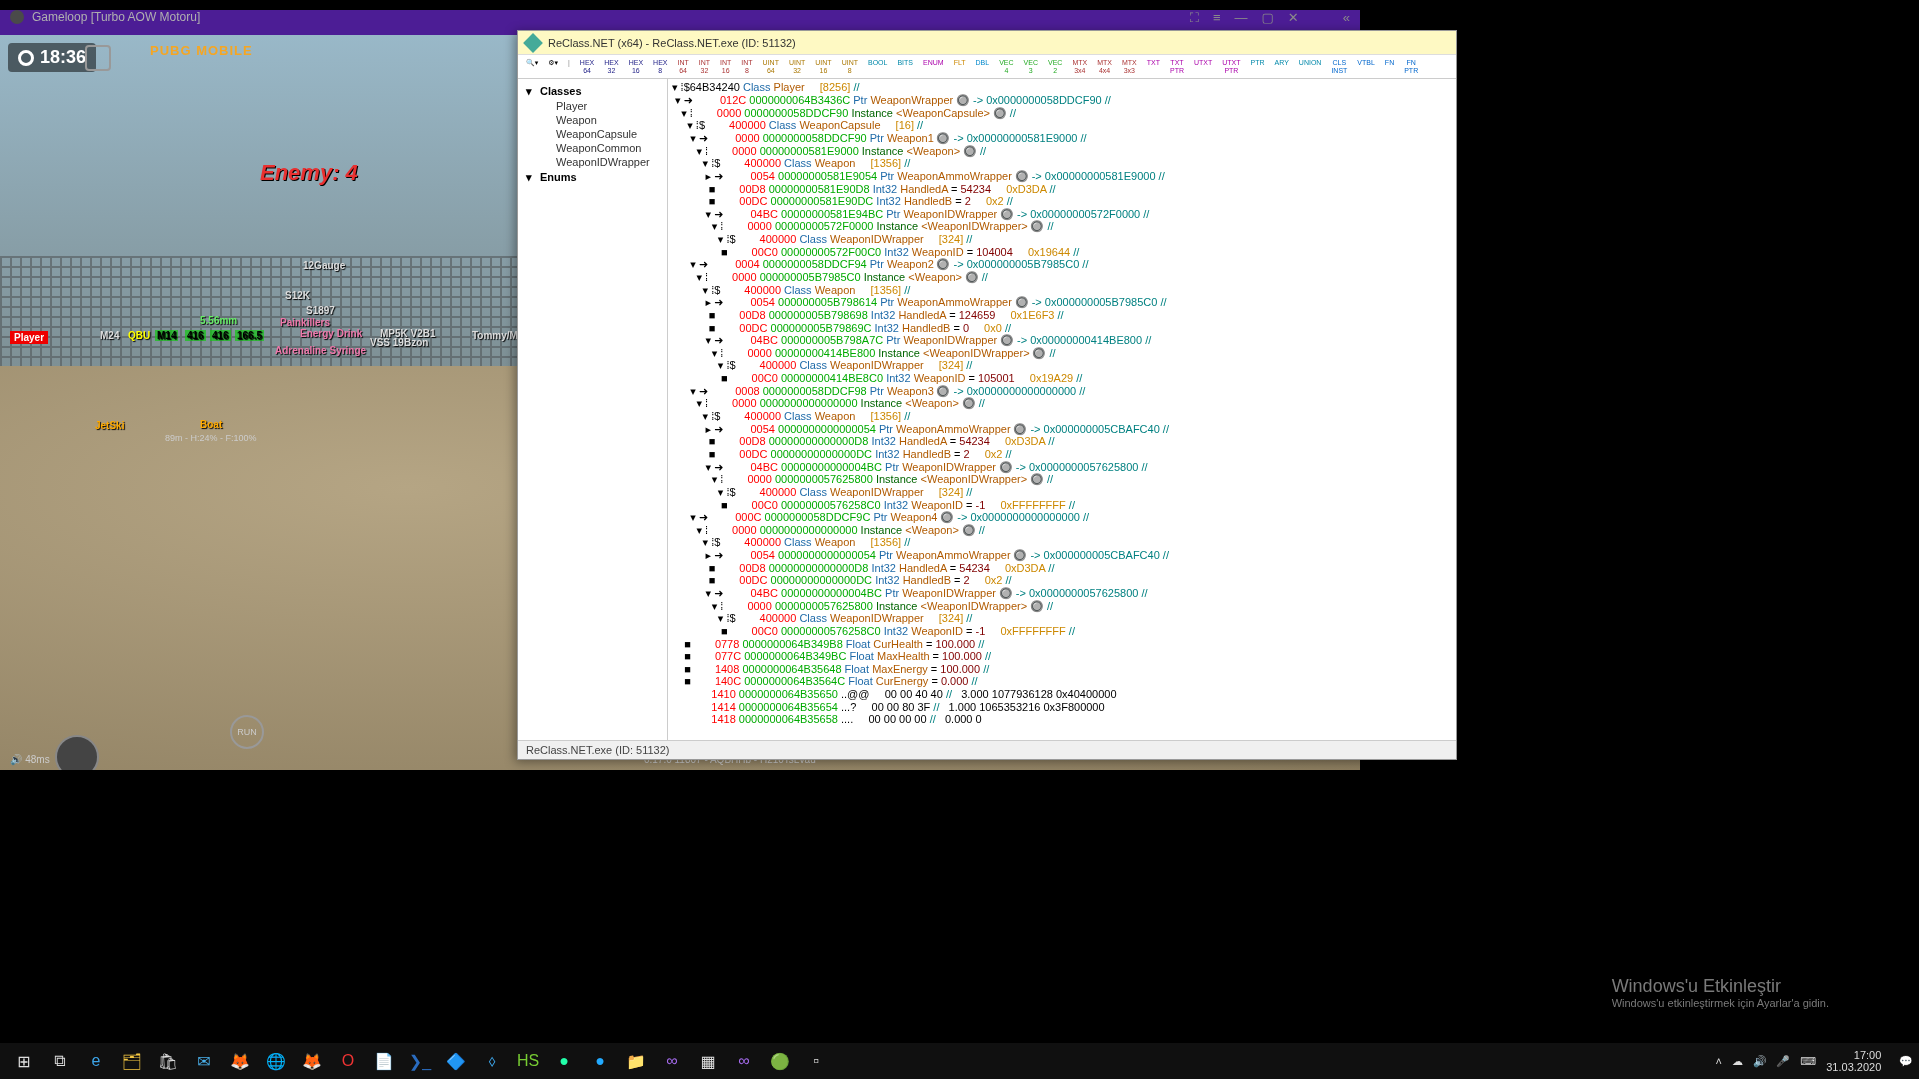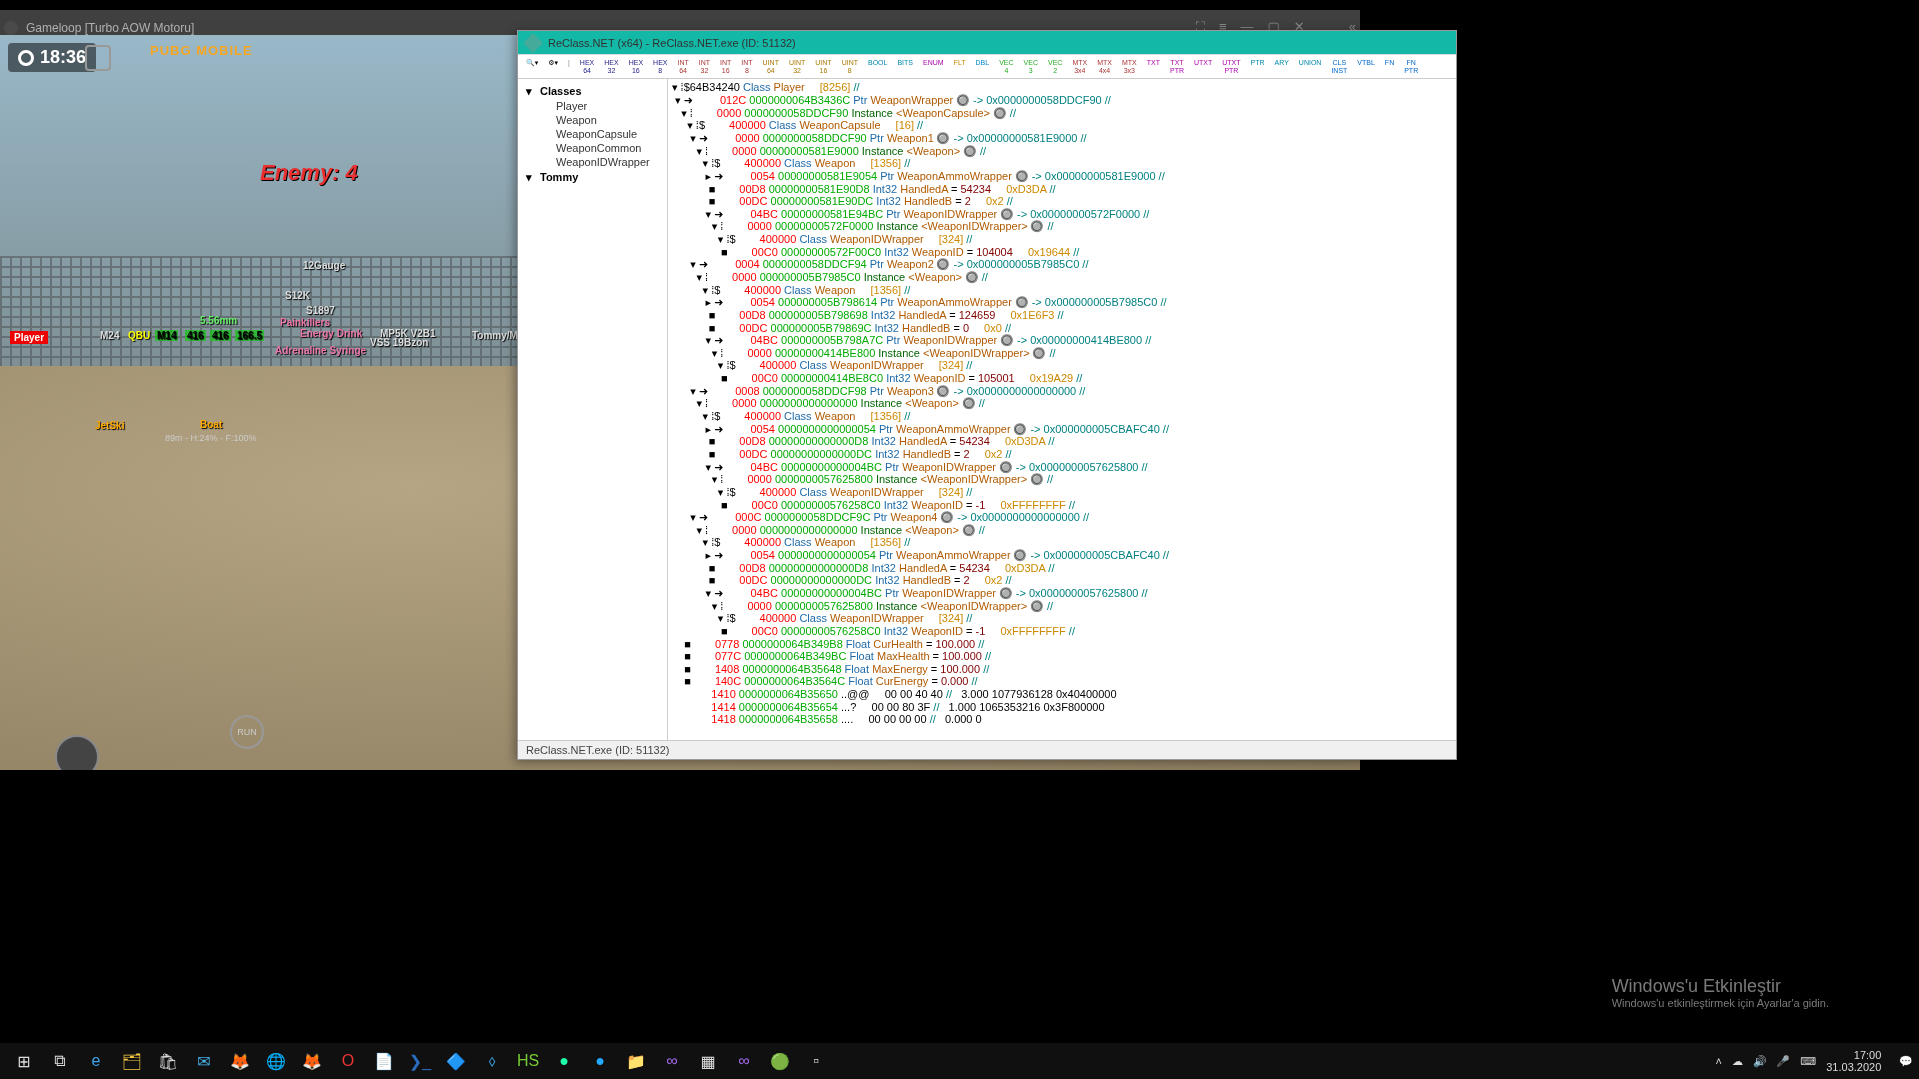--- a/index.html
+++ b/index.html
@@ -1,41 +1,41 @@
 <!DOCTYPE html>
 <html><head>
 <meta charset="utf-8">
 <style>
 * { margin:0; padding:0; box-sizing:border-box; font-family:"Segoe UI",Tahoma,sans-serif; }
 body { background:#000; width:1919px; height:1079px; overflow:hidden; position:relative; font-size:11px; }
 
 
 .gameloop { position:absolute; left:0; top:10px; width:1360px; height:760px; background:#2a2a2a; }
-.gameloop-title { background:#404040; color:#b0b0b0; height:25px; display:flex; align-items:flex-end; padding:0 4px; font-size:12px; }
+.gameloop-title { background:#4c1d95; color:#b0b0b0; height:25px; display:flex; align-items:flex-start; padding:0 10px; font-size:12px; }
 .gameloop-title .icon { width:14px;height:14px;border-radius:50%;background:#4a4a4a;margin-right:8px;}
 .gameloop-controls { margin-left:auto; display:flex; gap:14px; color:#8a8a8a; font-size:13px;}
 .gameview { position:relative; width:100%; height:735px; background:linear-gradient(#8aa9b8 0%,#7d8f7a 45%,#9a8a6a 45%,#a69579 100%); overflow:hidden;}
 .sky { position:absolute;inset:0;height:45%;background:linear-gradient(#99b8c8,#7e9095);}
 .ground { position:absolute;top:45%;left:0;right:0;bottom:0;background:radial-gradient(ellipse at 30% 30%,#b5a584,#8c7d5f);}
 .fence { position:absolute;top:30%;left:0;right:0;height:18%;background:repeating-linear-gradient(90deg,#5a6265,#5a6265 2px,transparent 2px,transparent 10px),repeating-linear-gradient(0deg,#5a6265,#5a6265 2px,transparent 2px,transparent 10px);opacity:.7;}
 .hud-timer{position:absolute;top:8px;left:8px;background:rgba(0,0,0,.5);color:#fff;padding:4px 10px;border-radius:4px;font-weight:bold;font-size:18px;display:flex;align-items:center;gap:6px;}
 .hud-timer .dot{width:16px;height:16px;border:3px solid #fff;border-radius:50%;}
 .pubg-logo{position:absolute;top:8px;left:150px;color:#f5a623;font-weight:bold;font-size:13px;letter-spacing:1px;}
 .exit-btn{position:absolute;top:10px;left:85px;width:26px;height:26px;border:2px solid #999;border-radius:4px;}
 .compass{position:absolute;top:35px;left:50%;transform:translateX(-50%);color:#fff;font-size:12px;display:flex;gap:40px;text-shadow:0 0 2px #000;}
 .enemy-count{position:absolute;top:125px;left:260px;color:#e83030;font-weight:bold;font-size:22px;font-style:italic;text-shadow:1px 1px 0 #000;}
 .loot-label{position:absolute;color:#ddd;font-size:10px;text-shadow:1px 1px 1px #000;font-weight:600;}
 .loot-green{background:rgba(20,200,20,.7);color:#000;padding:0 2px;}
 .player-tag{position:absolute;background:#e00;color:#fff;font-size:10px;padding:1px 4px;font-weight:bold;}
 .info-line{position:absolute;color:#ccc;font-size:9px;}
 .bottom-bar{position:absolute;bottom:5px;left:10px;right:10px;color:#ccc;font-size:10px;display:flex;justify-content:space-between;}
 
 
 .reclass { position:absolute; left:517px; top:30px; width:940px; height:730px; background:#fff; border:1px solid #999; box-shadow:-2px 2px 10px rgba(0,0,0,.4); display:flex; flex-direction:column;}
-.reclass-title { background:#14b8a6; border-bottom:1px solid #ddd; height:24px; display:flex; align-items:center; padding:0 8px; font-size:11px; color:#333;}
+.reclass-title { background:#fef9c3; border-bottom:1px solid #ddd; height:24px; display:flex; align-items:center; padding:0 8px; font-size:11px; color:#333;}
 .reclass-title .ricon{width:14px;height:14px;background:#4a9;transform:rotate(45deg);margin-right:8px;}
 .reclass-menu { display:flex; gap:18px; padding:3px 10px; border-bottom:1px solid #ddd; font-size:12px; color:#333;}
 .reclass-toolbar { display:flex; gap:2px; padding:2px 4px; border-bottom:1px solid #ccc; font-size:8px; font-family:Consolas,monospace; flex-wrap:nowrap; overflow:hidden;}
 .tbtn { padding:1px 3px; border:1px solid transparent; font-size:7px; text-align:center; line-height:1.1;}
 .reclass-body { flex:1; display:flex; overflow:hidden;}
 .reclass-tree { width:150px; border-right:1px solid #ccc; background:#fff; font-size:11px; padding:4px;}
 .reclass-tree .hdr{font-weight:bold;padding:2px 0 2px 18px;position:relative;}
 .reclass-tree .hdr::before{content:"▾";position:absolute;left:4px;}
 .reclass-tree .itm{padding:1px 0 1px 34px;color:#333;}
 .reclass-main { flex:1; background:#fff; font-family:Consolas,"Courier New",monospace; font-size:11px; overflow:auto; padding:2px 4px; white-space:pre; line-height:1.15;}
@@ -102,20 +102,25 @@
     <div class="loot-label" style="top:302px;left:370px">VSS 19Bzon</div>
     <div class="loot-label" style="top:295px;left:472px">Tommy/Mon</div>
     <div class="player-tag" style="top:296px;left:10px">Player</div>
     <div class="loot-label" style="top:385px;left:95px;color:#fa0;font-weight:bold">JetSki</div>
     <div class="loot-label" style="top:384px;left:200px;color:#fa0;font-weight:bold">Boat</div>
     <div class="info-line" style="top:398px;left:165px">89m - H:24% - F:100%</div>
 
     <div style="position:absolute;left:230px;top:680px;width:34px;height:34px;border:2px solid #999;border-radius:50%;color:#ccc;display:flex;align-items:center;justify-content:center;font-size:9px">RUN</div>
     <div style="position:absolute;left:55px;top:700px;width:44px;height:44px;background:#444;border-radius:50%;border:2px solid #888"></div>
 
+    <div class="bottom-bar">
+      <span>🔊 <span>48ms</span></span>
+      <span style="margin-left:60px">0.17.0 11807 - AQBHHb - H210TsLVau</span>
+      <span></span>
+    </div>
   </div>
 </div>
 
 <div class="reclass">
   <div class="reclass-title">
     <span class="ricon"></span>
     <span>ReClass.NET (x64) - ReClass.NET.exe (ID: 51132)</span>
   </div>
   <div class="reclass-toolbar" id="rtool">
     <span class="tbtn">🔍▾</span>
@@ -159,21 +164,21 @@
   <div class="reclass-body">
     <div class="reclass-tree">
       <div class="hdr">Classes</div>
       <div id="treeitems">
           <div class="itm">Player</div>
           <div class="itm">Weapon</div>
           <div class="itm">WeaponCapsule</div>
           <div class="itm">WeaponCommon</div>
           <div class="itm">WeaponIDWrapper</div>
         </div>
-      <div class="hdr">Tommy</div>
+      <div class="hdr">Enums</div>
     </div>
     <div class="reclass-main" id="rmain"><div>▾ ⁞$64B34240 <span class="c-kw">Class</span> <span class="c-nm">Player</span> <span class="c-sz">[8256]</span> <span class="c-cm">//</span></div><div> ▾ ➜ <span class="c-off">012C</span> <span class="c-adr">0000000064B3436C</span> <span class="c-kw">Ptr</span> <span class="c-nm">WeaponWrapper</span> 🔘 <span class="c-ptr">-&gt; 0x0000000058DDCF90</span> <span class="c-cm">//</span></div><div>   ▾ ⁞<span class="c-off">0000</span> <span class="c-adr">0000000058DDCF90</span> <span class="c-inst">Instance</span> <span class="c-nm">&lt;WeaponCapsule&gt;</span> 🔘 <span class="c-cm">//</span></div><div>     ▾ ⁞$<span class="c-off">400000</span> <span class="c-kw">Class</span> <span class="c-nm">WeaponCapsule</span> <span class="c-sz">[16]</span> <span class="c-cm">//</span></div><div>      ▾ ➜ <span class="c-off">0000</span> <span class="c-adr">0000000058DDCF90</span> <span class="c-kw">Ptr</span> <span class="c-nm">Weapon1</span> 🔘 <span class="c-ptr">-&gt; 0x00000000581E9000</span> <span class="c-cm">//</span></div><div>        ▾ ⁞<span class="c-off">0000</span> <span class="c-adr">00000000581E9000</span> <span class="c-inst">Instance</span> <span class="c-nm">&lt;Weapon&gt;</span> 🔘 <span class="c-cm">//</span></div><div>          ▾ ⁞$<span class="c-off">400000</span> <span class="c-kw">Class</span> <span class="c-nm">Weapon</span> <span class="c-sz">[1356]</span> <span class="c-cm">//</span></div><div>           ▸ ➜ <span class="c-off">0054</span> <span class="c-adr">00000000581E9054</span> <span class="c-kw">Ptr</span> <span class="c-nm">WeaponAmmoWrapper</span> 🔘 <span class="c-ptr">-&gt; 0x00000000581E9000</span> <span class="c-cm">//</span></div><div>            ■<span class="c-off">00D8</span> <span class="c-adr">00000000581E90D8</span> <span class="c-kw">Int32</span> <span class="c-nm">HandledA</span> = <span class="c-num">54234</span> <span class="c-sz">0xD3DA</span> <span class="c-cm">//</span></div><div>            ■<span class="c-off">00DC</span> <span class="c-adr">00000000581E90DC</span> <span class="c-kw">Int32</span> <span class="c-nm">HandledB</span> = <span class="c-num">2</span> <span class="c-sz">0x2</span> <span class="c-cm">//</span></div><div>           ▾ ➜ <span class="c-off">04BC</span> <span class="c-adr">00000000581E94BC</span> <span class="c-kw">Ptr</span> <span class="c-nm">WeaponIDWrapper</span> 🔘 <span class="c-ptr">-&gt; 0x00000000572F0000</span> <span class="c-cm">//</span></div><div>             ▾ ⁞<span class="c-off">0000</span> <span class="c-adr">00000000572F0000</span> <span class="c-inst">Instance</span> <span class="c-nm">&lt;WeaponIDWrapper&gt;</span> 🔘 <span class="c-cm">//</span></div><div>               ▾ ⁞$<span class="c-off">400000</span> <span class="c-kw">Class</span> <span class="c-nm">WeaponIDWrapper</span> <span class="c-sz">[324]</span> <span class="c-cm">//</span></div><div>                ■<span class="c-off">00C0</span> <span class="c-adr">00000000572F00C0</span> <span class="c-kw">Int32</span> <span class="c-nm">WeaponID</span> = <span class="c-num">104004</span> <span class="c-sz">0x19644</span> <span class="c-cm">//</span></div><div>      ▾ ➜ <span class="c-off">0004</span> <span class="c-adr">0000000058DDCF94</span> <span class="c-kw">Ptr</span> <span class="c-nm">Weapon2</span> 🔘 <span class="c-ptr">-&gt; 0x000000005B7985C0</span> <span class="c-cm">//</span></div><div>        ▾ ⁞<span class="c-off">0000</span> <span class="c-adr">000000005B7985C0</span> <span class="c-inst">Instance</span> <span class="c-nm">&lt;Weapon&gt;</span> 🔘 <span class="c-cm">//</span></div><div>          ▾ ⁞$<span class="c-off">400000</span> <span class="c-kw">Class</span> <span class="c-nm">Weapon</span> <span class="c-sz">[1356]</span> <span class="c-cm">//</span></div><div>           ▸ ➜ <span class="c-off">0054</span> <span class="c-adr">000000005B798614</span> <span class="c-kw">Ptr</span> <span class="c-nm">WeaponAmmoWrapper</span> 🔘 <span class="c-ptr">-&gt; 0x000000005B7985C0</span> <span class="c-cm">//</span></div><div>            ■<span class="c-off">00D8</span> <span class="c-adr">000000005B798698</span> <span class="c-kw">Int32</span> <span class="c-nm">HandledA</span> = <span class="c-num">124659</span> <span class="c-sz">0x1E6F3</span> <span class="c-cm">//</span></div><div>            ■<span class="c-off">00DC</span> <span class="c-adr">000000005B79869C</span> <span class="c-kw">Int32</span> <span class="c-nm">HandledB</span> = <span class="c-num">0</span> <span class="c-sz">0x0</span> <span class="c-cm">//</span></div><div>           ▾ ➜ <span class="c-off">04BC</span> <span class="c-adr">000000005B798A7C</span> <span class="c-kw">Ptr</span> <span class="c-nm">WeaponIDWrapper</span> 🔘 <span class="c-ptr">-&gt; 0x00000000414BE800</span> <span class="c-cm">//</span></div><div>             ▾ ⁞<span class="c-off">0000</span> <span class="c-adr">00000000414BE800</span> <span class="c-inst">Instance</span> <span class="c-nm">&lt;WeaponIDWrapper&gt;</span> 🔘 <span class="c-cm">//</span></div><div>               ▾ ⁞$<span class="c-off">400000</span> <span class="c-kw">Class</span> <span class="c-nm">WeaponIDWrapper</span> <span class="c-sz">[324]</span> <span class="c-cm">//</span></div><div>                ■<span class="c-off">00C0</span> <span class="c-adr">00000000414BE8C0</span> <span class="c-kw">Int32</span> <span class="c-nm">WeaponID</span> = <span class="c-num">105001</span> <span class="c-sz">0x19A29</span> <span class="c-cm">//</span></div><div>      ▾ ➜ <span class="c-off">0008</span> <span class="c-adr">0000000058DDCF98</span> <span class="c-kw">Ptr</span> <span class="c-nm">Weapon3</span> 🔘 <span class="c-ptr">-&gt; 0x0000000000000000</span> <span class="c-cm">//</span></div><div>        ▾ ⁞<span class="c-off">0000</span> <span class="c-adr">0000000000000000</span> <span class="c-inst">Instance</span> <span class="c-nm">&lt;Weapon&gt;</span> 🔘 <span class="c-cm">//</span></div><div>          ▾ ⁞$<span class="c-off">400000</span> <span class="c-kw">Class</span> <span class="c-nm">Weapon</span> <span class="c-sz">[1356]</span> <span class="c-cm">//</span></div><div>           ▸ ➜ <span class="c-off">0054</span> <span class="c-adr">0000000000000054</span> <span class="c-kw">Ptr</span> <span class="c-nm">WeaponAmmoWrapper</span> 🔘 <span class="c-ptr">-&gt; 0x000000005CBAFC40</span> <span class="c-cm">//</span></div><div>            ■<span class="c-off">00D8</span> <span class="c-adr">00000000000000D8</span> <span class="c-kw">Int32</span> <span class="c-nm">HandledA</span> = <span class="c-num">54234</span> <span class="c-sz">0xD3DA</span> <span class="c-cm">//</span></div><div>            ■<span class="c-off">00DC</span> <span class="c-adr">00000000000000DC</span> <span class="c-kw">Int32</span> <span class="c-nm">HandledB</span> = <span class="c-num">2</span> <span class="c-sz">0x2</span> <span class="c-cm">//</span></div><div>           ▾ ➜ <span class="c-off">04BC</span> <span class="c-adr">00000000000004BC</span> <span class="c-kw">Ptr</span> <span class="c-nm">WeaponIDWrapper</span> 🔘 <span class="c-ptr">-&gt; 0x0000000057625800</span> <span class="c-cm">//</span></div><div>             ▾ ⁞<span class="c-off">0000</span> <span class="c-adr">0000000057625800</span> <span class="c-inst">Instance</span> <span class="c-nm">&lt;WeaponIDWrapper&gt;</span> 🔘 <span class="c-cm">//</span></div><div>               ▾ ⁞$<span class="c-off">400000</span> <span class="c-kw">Class</span> <span class="c-nm">WeaponIDWrapper</span> <span class="c-sz">[324]</span> <span class="c-cm">//</span></div><div>                ■<span class="c-off">00C0</span> <span class="c-adr">00000000576258C0</span> <span class="c-kw">Int32</span> <span class="c-nm">WeaponID</span> = <span class="c-num">-1</span> <span class="c-sz">0xFFFFFFFF</span> <span class="c-cm">//</span></div><div>      ▾ ➜ <span class="c-off">000C</span> <span class="c-adr">0000000058DDCF9C</span> <span class="c-kw">Ptr</span> <span class="c-nm">Weapon4</span> 🔘 <span class="c-ptr">-&gt; 0x0000000000000000</span> <span class="c-cm">//</span></div><div>        ▾ ⁞<span class="c-off">0000</span> <span class="c-adr">0000000000000000</span> <span class="c-inst">Instance</span> <span class="c-nm">&lt;Weapon&gt;</span> 🔘 <span class="c-cm">//</span></div><div>          ▾ ⁞$<span class="c-off">400000</span> <span class="c-kw">Class</span> <span class="c-nm">Weapon</span> <span class="c-sz">[1356]</span> <span class="c-cm">//</span></div><div>           ▸ ➜ <span class="c-off">0054</span> <span class="c-adr">0000000000000054</span> <span class="c-kw">Ptr</span> <span class="c-nm">WeaponAmmoWrapper</span> 🔘 <span class="c-ptr">-&gt; 0x000000005CBAFC40</span> <span class="c-cm">//</span></div><div>            ■<span class="c-off">00D8</span> <span class="c-adr">00000000000000D8</span> <span class="c-kw">Int32</span> <span class="c-nm">HandledA</span> = <span class="c-num">54234</span> <span class="c-sz">0xD3DA</span> <span class="c-cm">//</span></div><div>            ■<span class="c-off">00DC</span> <span class="c-adr">00000000000000DC</span> <span class="c-kw">Int32</span> <span class="c-nm">HandledB</span> = <span class="c-num">2</span> <span class="c-sz">0x2</span> <span class="c-cm">//</span></div><div>           ▾ ➜ <span class="c-off">04BC</span> <span class="c-adr">00000000000004BC</span> <span class="c-kw">Ptr</span> <span class="c-nm">WeaponIDWrapper</span> 🔘 <span class="c-ptr">-&gt; 0x0000000057625800</span> <span class="c-cm">//</span></div><div>             ▾ ⁞<span class="c-off">0000</span> <span class="c-adr">0000000057625800</span> <span class="c-inst">Instance</span> <span class="c-nm">&lt;WeaponIDWrapper&gt;</span> 🔘 <span class="c-cm">//</span></div><div>               ▾ ⁞$<span class="c-off">400000</span> <span class="c-kw">Class</span> <span class="c-nm">WeaponIDWrapper</span> <span class="c-sz">[324]</span> <span class="c-cm">//</span></div><div>                ■<span class="c-off">00C0</span> <span class="c-adr">00000000576258C0</span> <span class="c-kw">Int32</span> <span class="c-nm">WeaponID</span> = <span class="c-num">-1</span> <span class="c-sz">0xFFFFFFFF</span> <span class="c-cm">//</span></div><div>    ■<span class="c-off">0778</span> <span class="c-adr">0000000064B349B8</span> <span class="c-kw">Float</span> <span class="c-nm">CurHealth</span> = <span class="c-num">100.000</span> <span class="c-cm">//</span></div><div>    ■<span class="c-off">077C</span> <span class="c-adr">0000000064B349BC</span> <span class="c-kw">Float</span> <span class="c-nm">MaxHealth</span> = <span class="c-num">100.000</span> <span class="c-cm">//</span></div><div>    ■<span class="c-off">1408</span> <span class="c-adr">0000000064B35648</span> <span class="c-kw">Float</span> <span class="c-nm">MaxEnergy</span> = <span class="c-num">100.000</span> <span class="c-cm">//</span></div><div>    ■<span class="c-off">140C</span> <span class="c-adr">0000000064B3564C</span> <span class="c-kw">Float</span> <span class="c-nm">CurEnergy</span> = <span class="c-num">0.000</span> <span class="c-cm">//</span></div><div>     <span class="c-off">1410</span> <span class="c-adr">0000000064B35650</span> ..@@     00 00 40 40 <span class="c-cm">//</span>   3.000 1077936128 0x40400000</div><div>     <span class="c-off">1414</span> <span class="c-adr">0000000064B35654</span> ...?     00 00 80 3F <span class="c-cm">//</span>   1.000 1065353216 0x3F800000</div><div>     <span class="c-off">1418</span> <span class="c-adr">0000000064B35658</span> ....     00 00 00 00 <span class="c-cm">//</span>   0.000 0</div></div>
   </div>
   <div class="reclass-status">ReClass.NET.exe (ID: 51132)</div>
 </div>
 
 <div class="watermark">
   <div>Windows'u Etkinleştir</div>
   <div class="sub">Windows'u etkinleştirmek için Ayarlar'a gidin.</div>
 </div>

